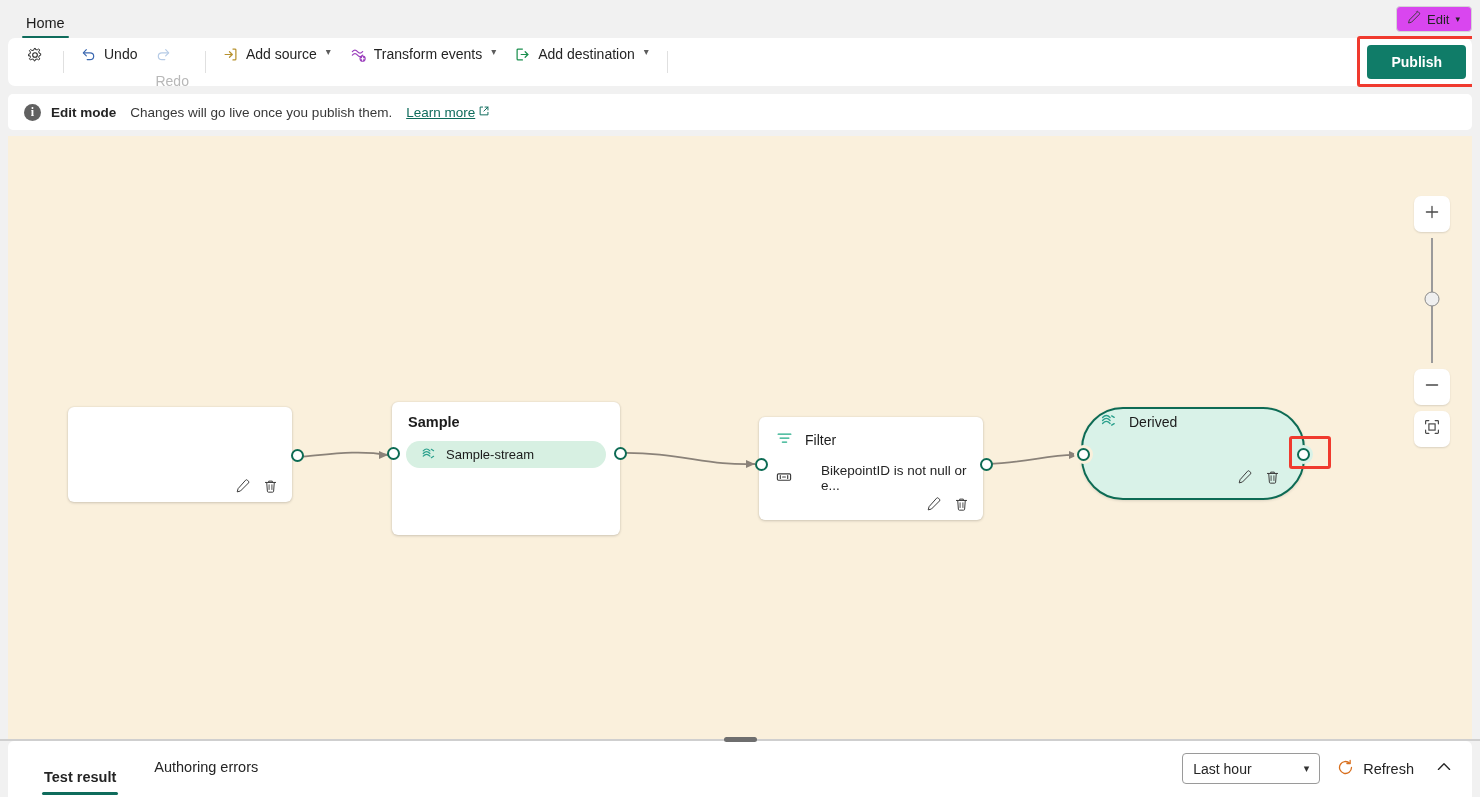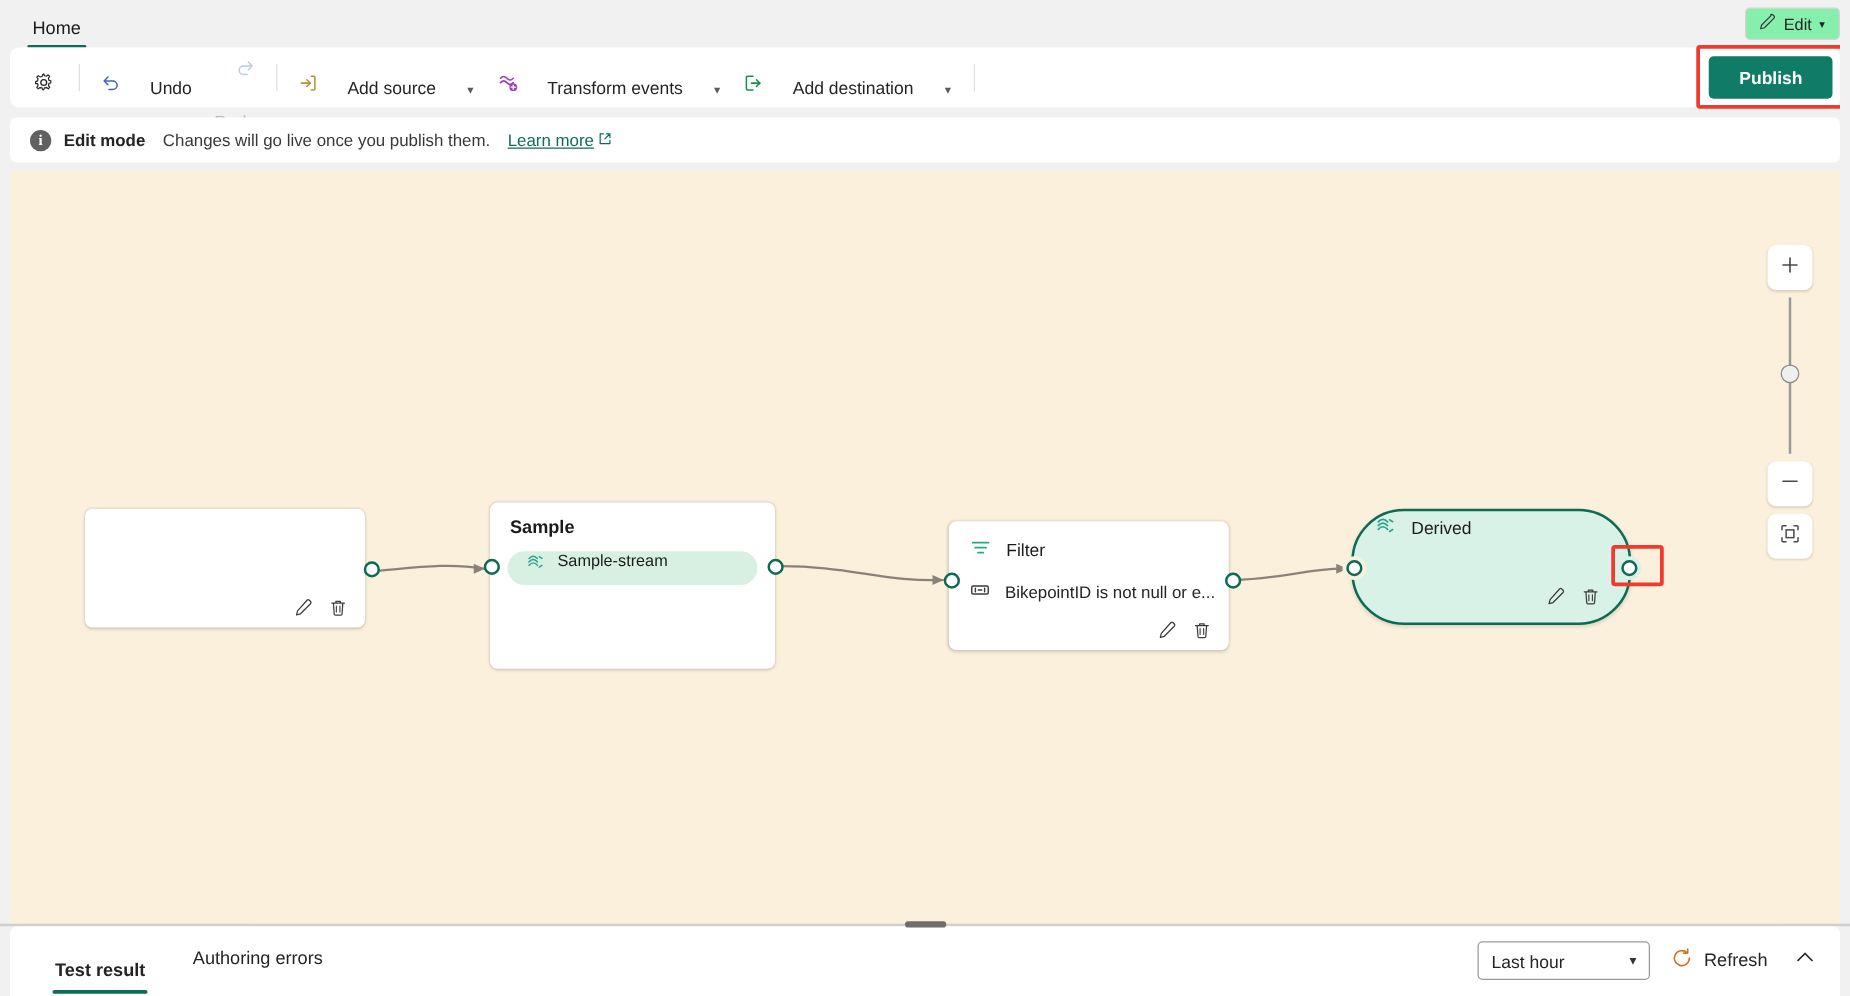--- a/index.html
+++ b/index.html
@@ -38,41 +38,41 @@
     height: 2.5px;
     background: #0f6c5c;
     border-radius: 2px;
   }
   .edit-btn {
     position: absolute;
     top: 6px; right: 8px;
     height: 26px;
     min-width: 76px;
     padding: 0 9px;
-    background: #86efac;
+    background: #d946ef;
     border: 1px solid #d4d4d4;
     border-radius: 4px;
     display: flex; align-items: center; gap: 6px;
     font-size: 13px; color: #242424;
     cursor: pointer;
   }
   .edit-btn .caret { font-size: 9px; color: #242424; }
 
   
   .commandbar {
     position: absolute;
     top: 38px; left: 8px;
     width: 1464px; height: 48px;
     background: #ffffff;
     border-radius: 7px;
     display: flex; align-items: center;
     padding: 0 6px;
   }
   .cb-item {
-    display: flex; align-items: flex-end; gap: 23px;
+    display: flex; align-items: flex-start; gap: 7px;
     height: 32px;
     padding: 0 9px;
     border-radius: 4px;
     font-size: 14px;
     color: #242424;
     cursor: pointer;
     white-space: nowrap;
   }
   .cb-item.disabled { color: #b8b8b8; cursor: default; flex-direction: column; }
   .cb-item .caret { font-size: 10px; margin-left: 2px; color: #5c5c5c; }
@@ -183,28 +183,28 @@
   }
   .port.hl-port { z-index: 8; }
   #derived-out-hl { left: 1287px; top: 437px; width: 42px; height: 32px; z-index: 9; }
 
   
   .pill {
     margin: 11px 14px 0 14px;
     height: 27px;
     background: #d7f0e2;
     border-radius: 14px;
-    display: flex; align-items: flex-start; gap: 9px;
+    display: flex; align-items: center; gap: 9px;
     padding: 0 14px;
     font-size: 13px; color: #1b1b1b;
   }
 
   
   .cond-row {
-    display: flex; align-items: center; gap: 11px;
+    display: flex; align-items: center; gap: 28px;
     padding: 14px 0 0 16px;
     font-size: 13.5px; color: #242424;
   }
 
   
   .node-derived {
     position: absolute;
     background: #d9f2e8;
     border: 2px solid #0d6b54;
     border-radius: 42px;

